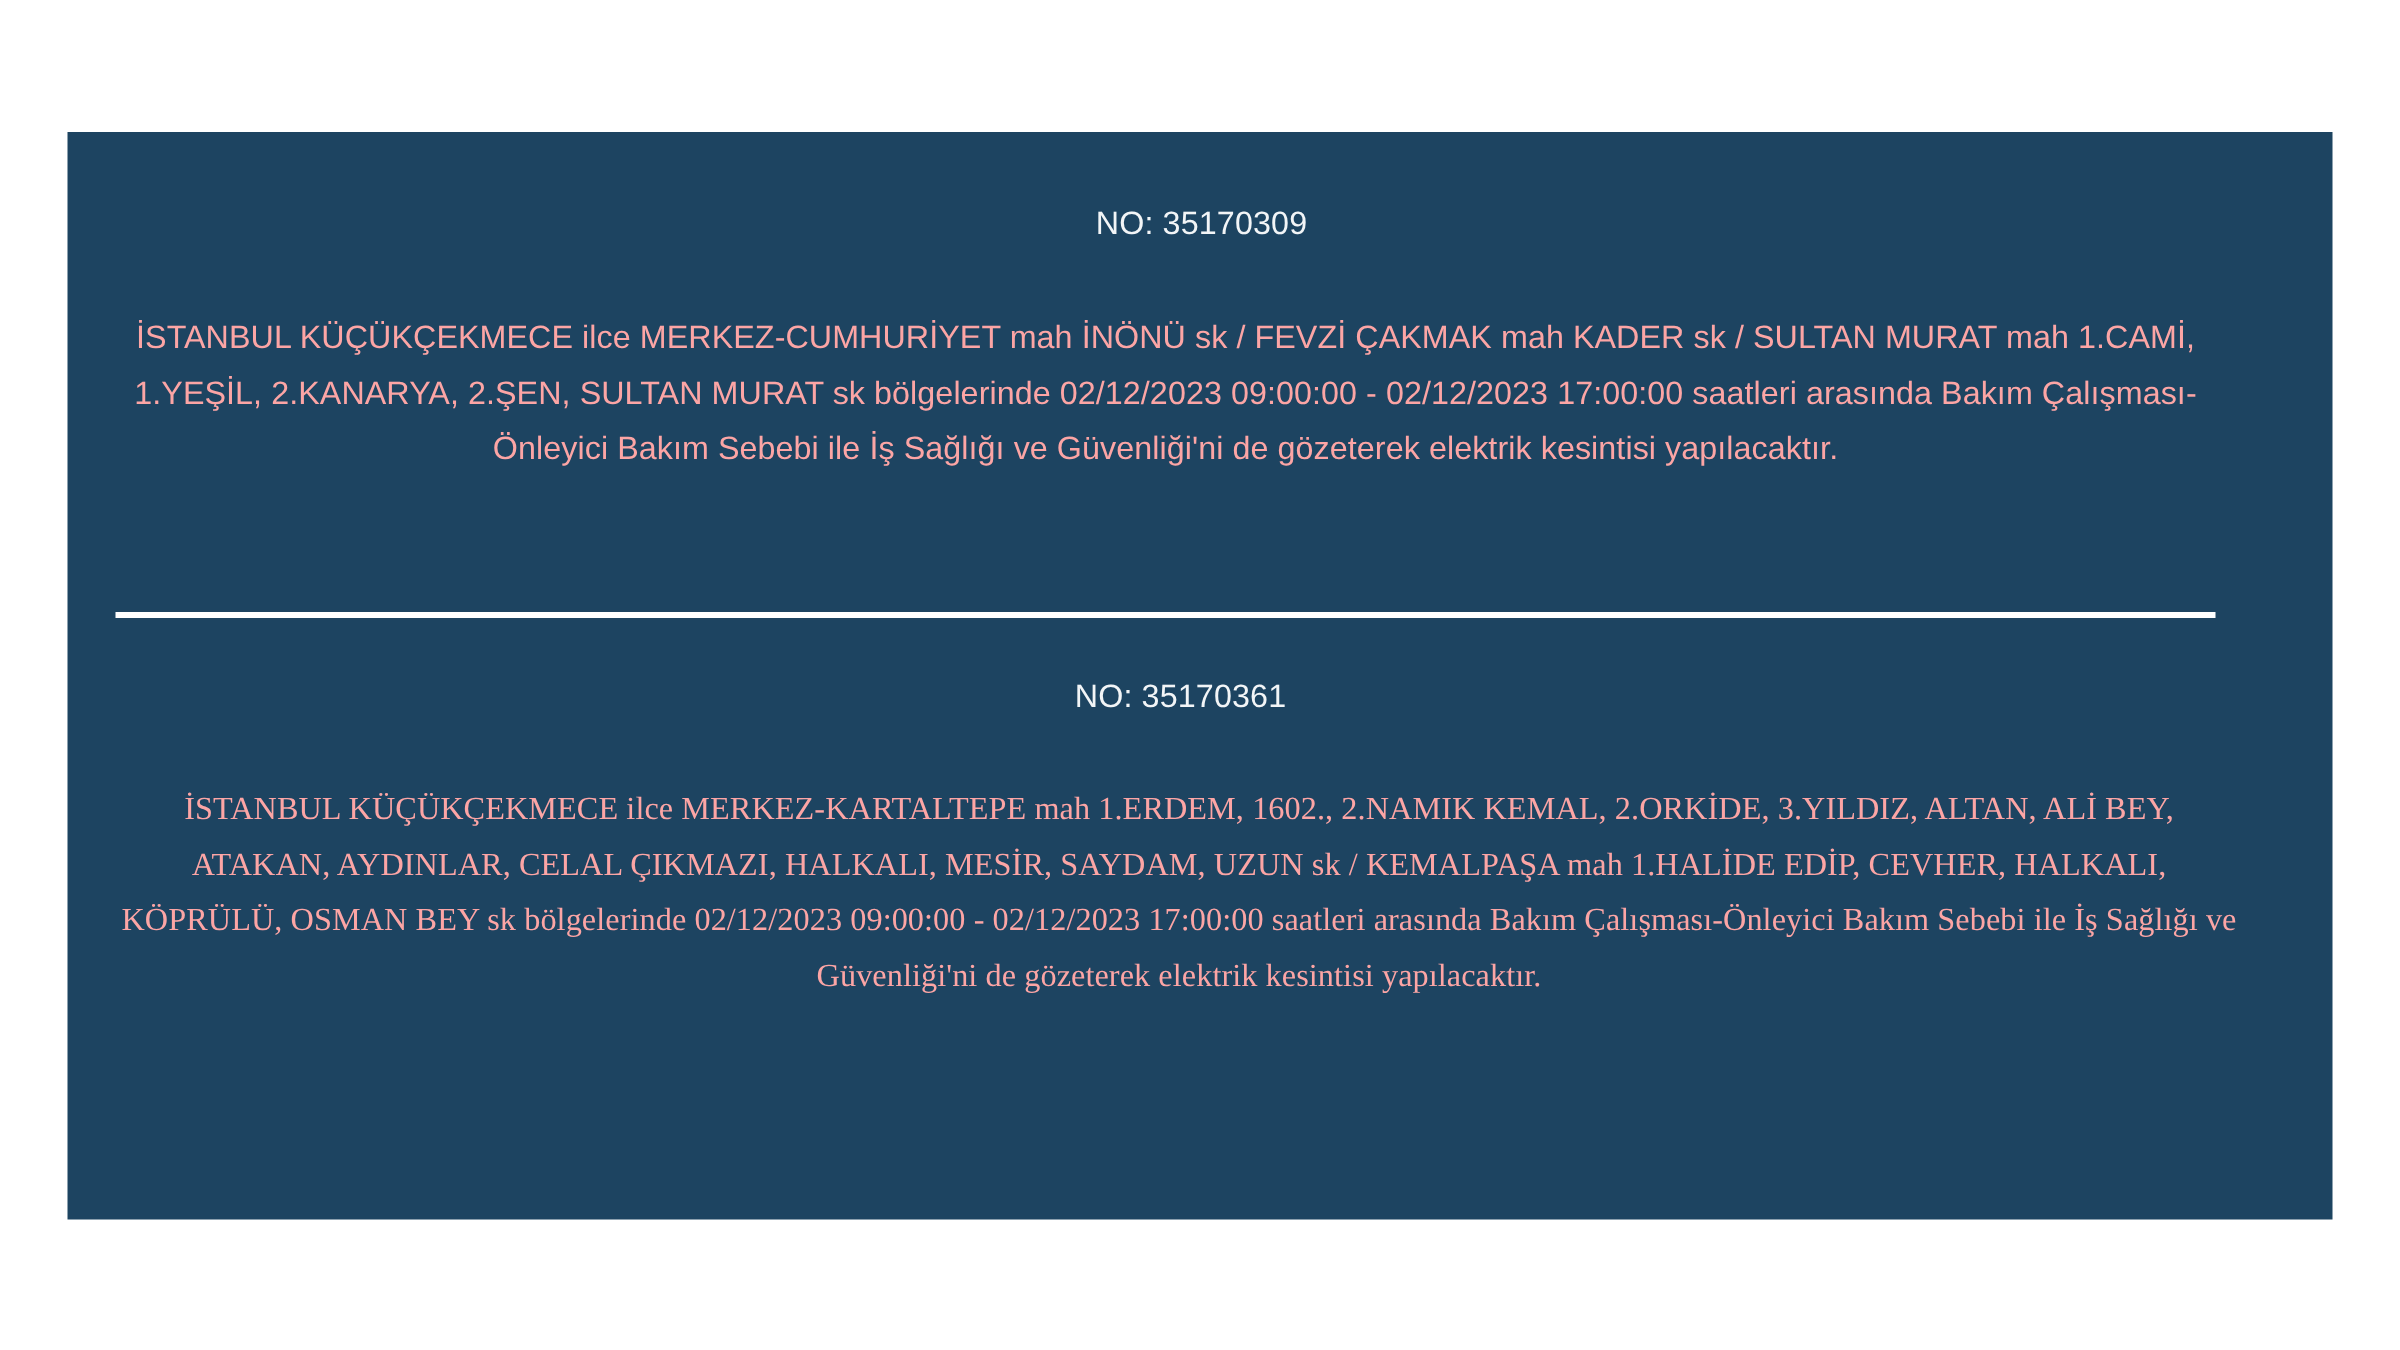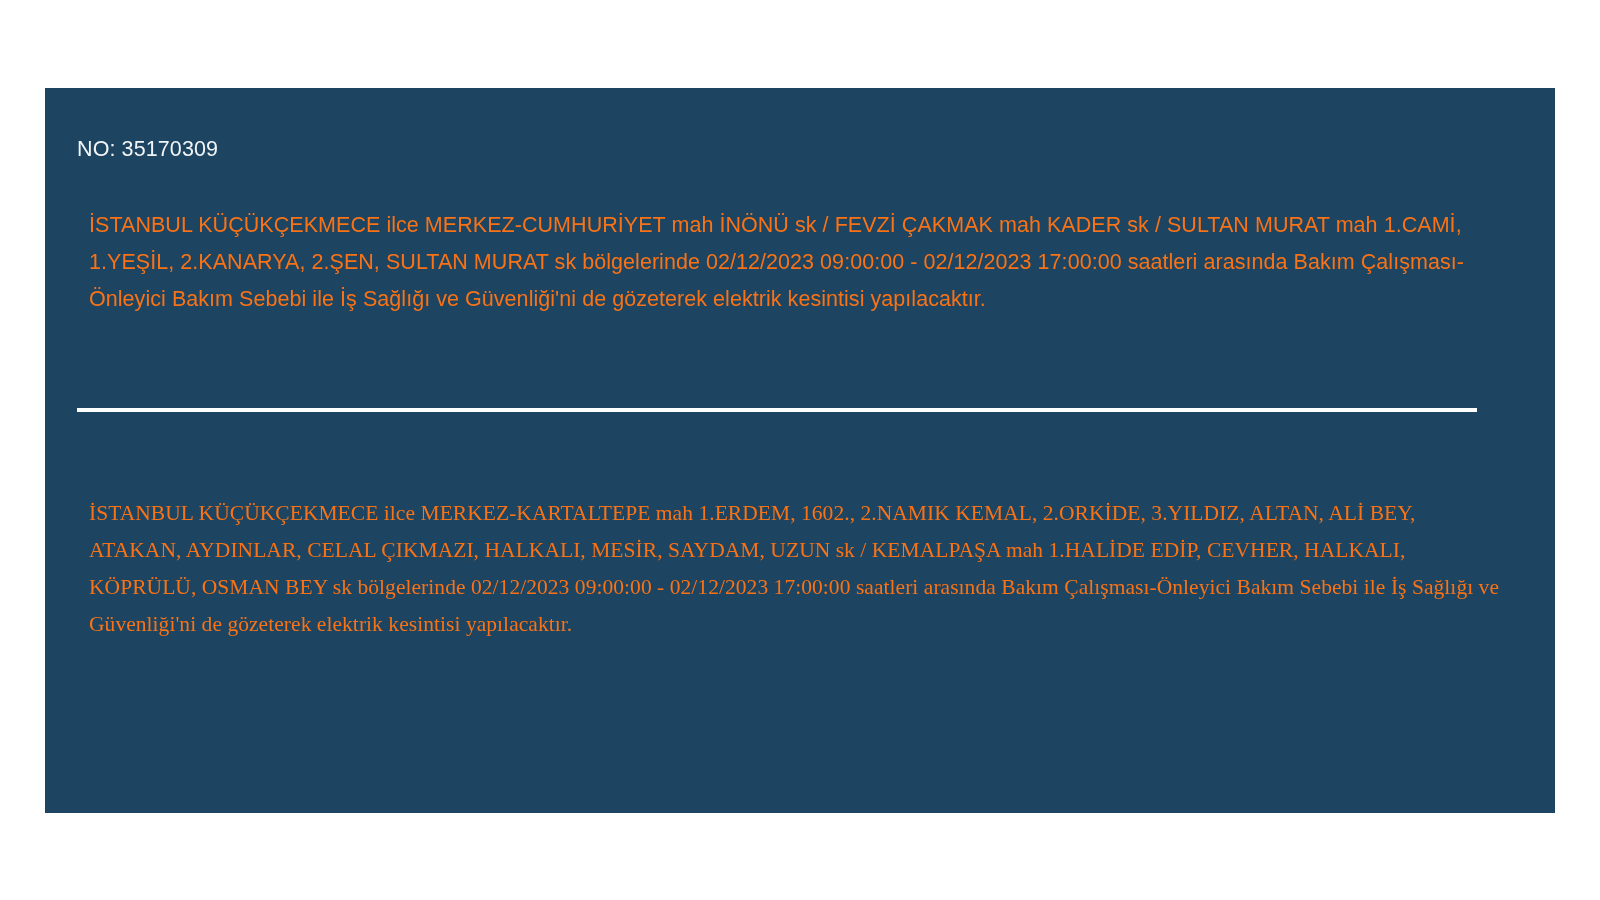--- a/index.html
+++ b/index.html
@@ -21,37 +21,38 @@
   }
   .panel {
     position: absolute;
     left: 45px;
     top: 88px;
     width: 1510px;
     height: 725px;
     background: #1d4461;
     box-sizing: border-box;
     padding: 30px 30px 30px 32px;
+    text-align: center;
   }
   .notice {
     color: #ffffff;
   }
   .notice-no {
     font-size: 21.5px;
     line-height: 26px;
     letter-spacing: 0.1px;
     color: #f2f5f7;
     margin: 0;
     padding: 0;
   }
   .notice-body {
     font-size: 21.5px;
     line-height: 37px;
-    color: #f97316;
-    margin: 12px;
+    color: #fca5a5;
+    margin: 0;
     padding: 0;
     letter-spacing: 0.05px;
   }
   #notice-1 .notice-no {
     margin-top: 18px;
   }
   #notice-1 .notice-body {
     margin-top: 45px;
     width: 1400px;
   }
@@ -89,17 +90,18 @@
     <div class="notice" id="notice-1">
       <div class="notice-no">NO: 35170309</div>
       <div class="notice-body">İSTANBUL KÜÇÜKÇEKMECE ilce MERKEZ-CUMHURİYET mah İNÖNÜ sk / FEVZİ ÇAKMAK mah KADER sk / SULTAN MURAT mah 1.CAMİ, 1.YEŞİL, 2.KANARYA, 2.ŞEN, SULTAN MURAT sk bölgelerinde 02/12/2023 09:00:00 - 02/12/2023 17:00:00 saatleri arasında Bakım Çalışması-Önleyici Bakım Sebebi ile İş Sağlığı ve Güvenliği'ni de gözeterek elektrik kesintisi yapılacaktır.</div>
     </div>
 
     <div id="divider-wrap">
       <hr class="divider">
     </div>
 
     <div class="notice" id="notice-2">
+      <div class="notice-no">NO: 35170361</div>
       <div class="notice-body">İSTANBUL KÜÇÜKÇEKMECE ilce MERKEZ-KARTALTEPE mah 1.ERDEM, 1602., 2.NAMIK KEMAL, 2.ORKİDE, 3.YILDIZ, ALTAN, ALİ BEY, ATAKAN, AYDINLAR, CELAL ÇIKMAZI, HALKALI, MESİR, SAYDAM, UZUN sk / KEMALPAŞA mah 1.HALİDE EDİP, CEVHER, HALKALI, KÖPRÜLÜ, OSMAN BEY sk bölgelerinde 02/12/2023 09:00:00 - 02/12/2023 17:00:00 saatleri arasında Bakım Çalışması-Önleyici Bakım Sebebi ile İş Sağlığı ve Güvenliği'ni de gözeterek elektrik kesintisi yapılacaktır.</div>
     </div>
 
   </div>
 </div>
 
 </body></html>

